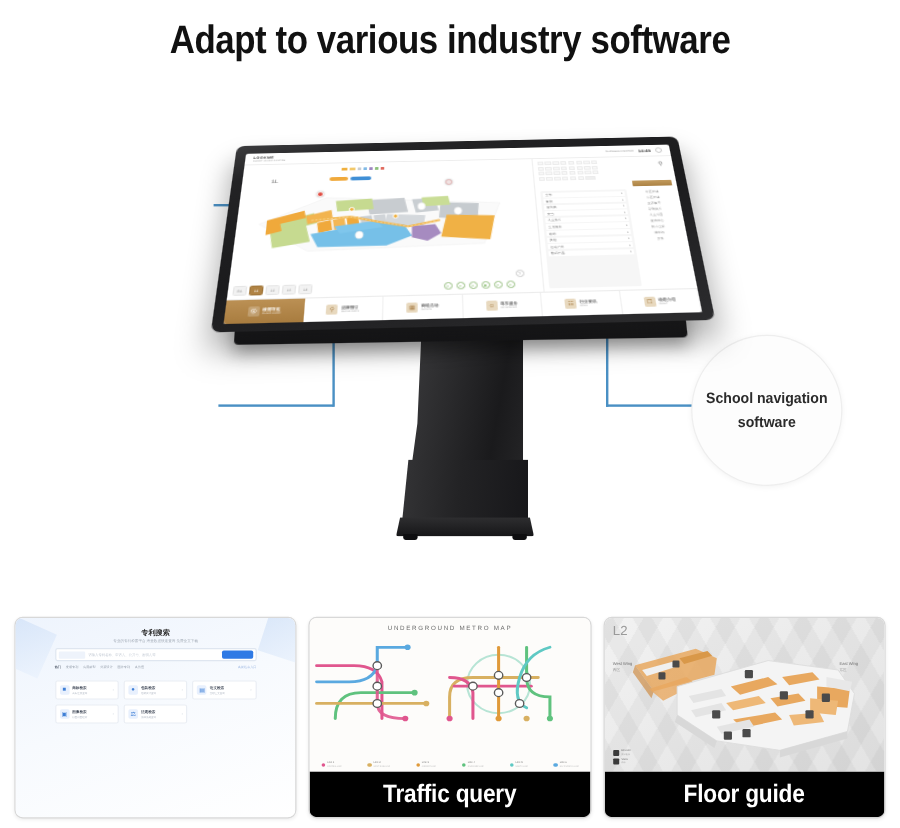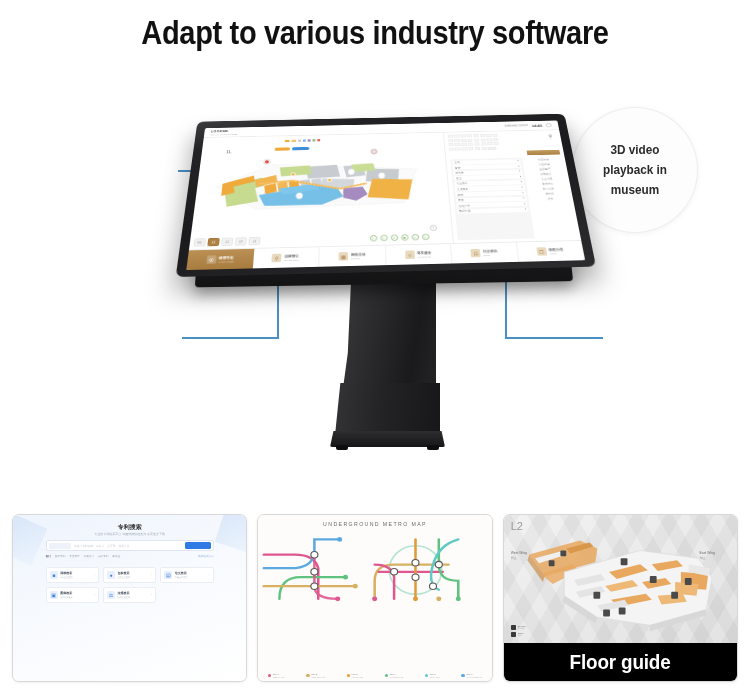--- a/index.html
+++ b/index.html
@@ -401,22 +401,22 @@
   <div class="conn conn-h" id="conn-tr"></div>
 
   <div class="conn conn-h" id="conn-bl-h"></div>
   <div class="conn conn-v" id="conn-bl-v"></div>
   <div class="conn conn-h" id="conn-bl-h2"></div>
 
   <div class="conn conn-h" id="conn-br-h"></div>
   <div class="conn conn-v" id="conn-br-v"></div>
   <div class="conn conn-h" id="conn-br-h2"></div>
 
-  <div class="callout" id="callout-tr">
-    <div class="callout-text">3D video playback in museum</div>
+  <div class="callout" id="callout-br">
+    <div class="callout-text">School navigation software</div>
   </div>
 
   <div class="kiosk">
 
     <div class="stand-wrap">
       <div class="stand-col"></div>
       <div class="stand-curve"></div>
       <div class="stand-base"></div>
       <div class="stand-foot" id="stand-foot-l"></div>
       <div class="stand-foot" id="stand-foot-r"></div>
@@ -839,20 +839,23 @@
           <div class="tq-lg">
             <div class="tq-lgd" style="background:#5aa9e0"></div>
             <div class="tq-lgt">
               <div class="tq-lt1">Line 6</div>
               <div class="tq-lt2">BAY EXPRESS LINE</div>
             </div>
           </div>
         </div>
       </div>
     </div>
+    <div class="card-caption">
+      <span>Traffic query</span>
+    </div>
   </div>
 
   <div class="card">
     <div class="card-media">
       <div class="fg">
 
         <svg viewBox="0 0 240 130" preserveAspectRatio="none">
 
           <polygon points="26,40 78,26 96,34 94,48 42,62" fill="#e8a85f" opacity="0.85"></polygon>
           <polygon points="26,40 42,62 40,68 24,46" fill="#cf8f49" opacity="0.7"></polygon>

